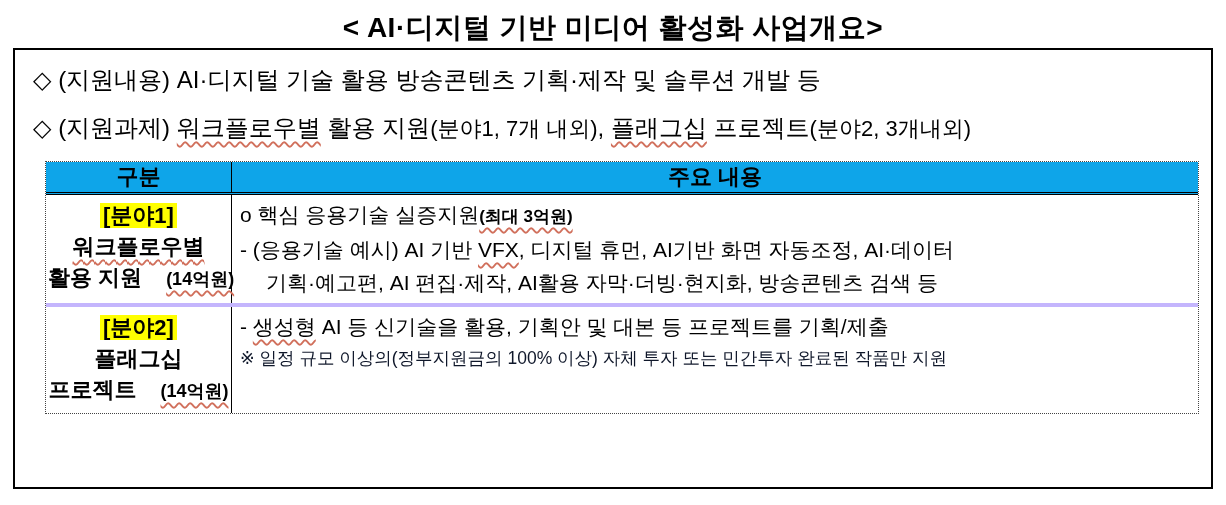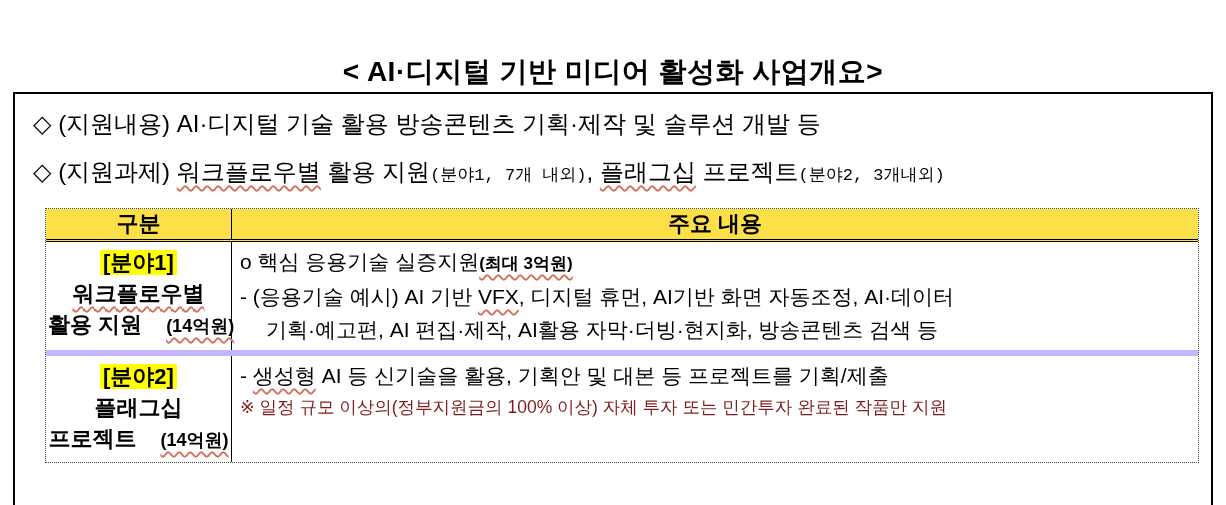--- a/index.html
+++ b/index.html
@@ -12,87 +12,86 @@
     -webkit-font-smoothing:antialiased;
   }
   .title{
     text-align:center;
     font-size:28px;
     font-weight:800;
     letter-spacing:0.5px;
     padding-top:9px;
     height:39px;
     box-sizing:content-box;
-    margin-top:44px;
   }
   .box{
     margin:0 13px;
     border:2px solid #000;
     padding:6px 8px 8px 14px;
     height:441px;
     box-sizing:border-box;
   }
   .bline{
     font-size:24px;
     line-height:48px;
     white-space:nowrap;
     padding-left:4px;
   }
-  .sm{ font-size:17px;font-family:Liberation Mono, monospace; }
+  .sm{ font-size:22px; }
   .sp{
     text-decoration-line:underline;
     text-decoration-style:wavy;
     text-decoration-color:#d1705c;
     text-decoration-thickness:1.5px;
     text-underline-offset:5px;
   }
   .hl{ background:#ffff00; padding:0 3px; }
 
   .tbl{
     margin:8px 4px 0 16px;
     border:1px dotted #444;
   }
   .thead{
     display:flex;
-    background:#fde047;
+    background:#0ea5e9;
     border-bottom:3px double #000;
     align-items:flex-end;
   }
   .th{
     font-weight:bold;
     font-size:22px;
     text-align:center;
     line-height:30px;
     height:30px;
   }
   .c1{
     width:186px;
     flex:none;
     border-right:1px solid #000;
     box-sizing:border-box;
   }
   .c2{ flex:1; min-width:0; }
   .trow{ display:flex; }
-  .r1{ border-bottom:6px solid #c4b5fd; }
+  .r1{ border-bottom:4px solid #c4b5fd; }
   .lab{
     text-align:center;
     font-weight:bold;
     font-size:22px;
     padding:5px 2px 6px;
   }
   .lline{ line-height:31px; white-space:nowrap; }
   .smp{ font-size:18px;margin-left:24px; }
   .con{
     padding:3px 4px 4px 8px;
     font-size:21px;
   }
   .cline{ line-height:33px; white-space:nowrap; }
   .ind{ padding-left:26px; }
   .smb{ font-size:17px; font-weight:bold; }
-  .note{ font-size:17.5px; line-height:31px; color:#7f1d1d; font-weight:400; }
+  .note{ font-size:17.5px; line-height:31px; color:#0f172a; font-weight:400; }
 </style>
 </head>
 <body>
 
 <div class="page">
 
   <div class="title">&lt; AI·디지털 기반 미디어 활성화 사업개요&gt;</div>
 
   <div class="box">
 

